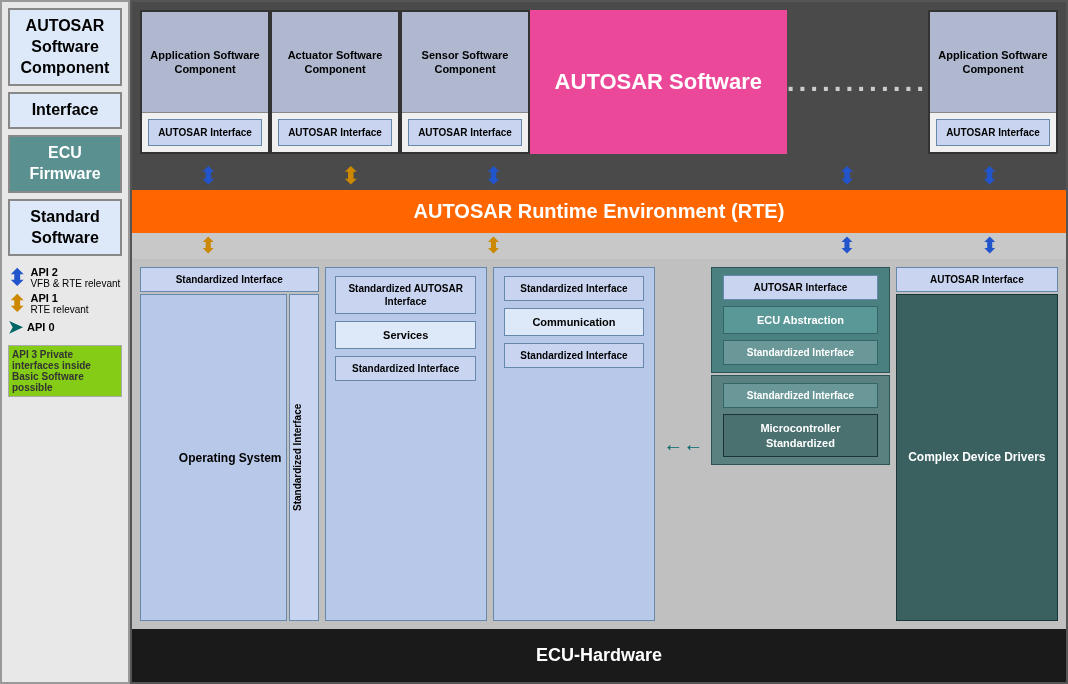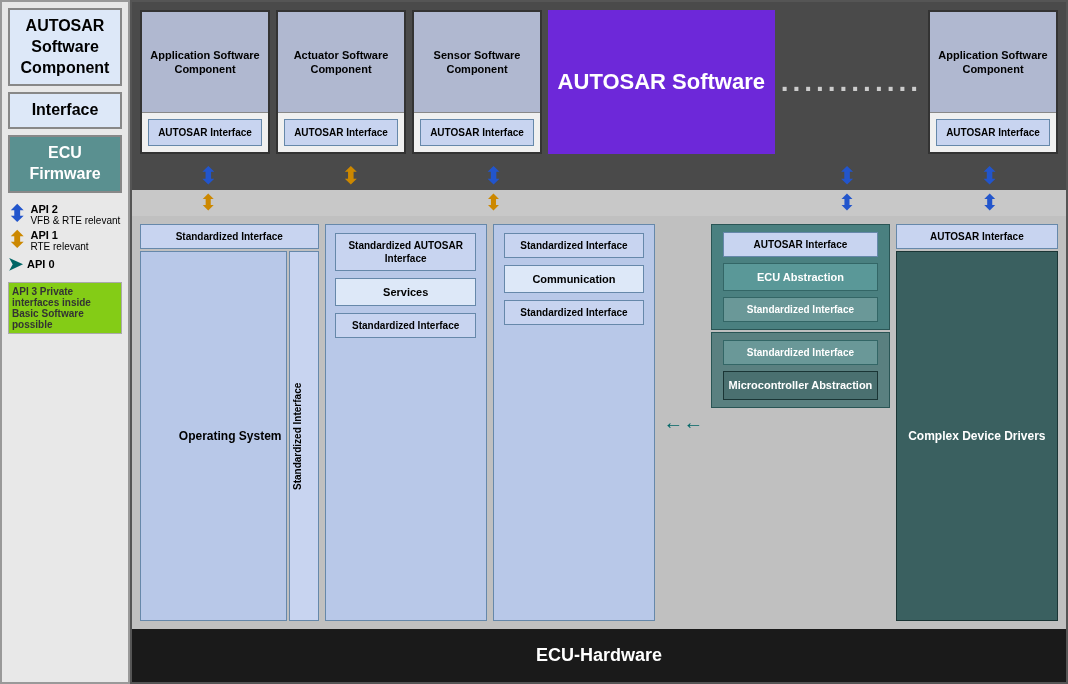--- a/index.html
+++ b/index.html
@@ -68,21 +68,21 @@
       display: flex;
       flex-direction: column;
       border: 2px solid #555;
     }
 
     
     .top-section {
       background: #4a4a4a;
       padding: 8px;
       display: flex;
-      gap: 6px;
+      gap: 0;
       align-items: stretch;
       min-height: 160px;
     }
 
     .component-box {
       background: #f0f0f0;
       border: 2px solid #333;
       display: flex;
       flex-direction: column;
       align-items: center;
@@ -111,21 +111,21 @@
       text-align: center;
       font-size: 10px;
       font-weight: bold;
       padding: 6px 4px;
       margin: 6px auto;
       line-height: 1.3;
     }
 
     .autosar-software-title {
       flex: 1;
-      background: #6d28d9;
+      background: #ec4899;
       display: flex;
       align-items: center;
       justify-content: center;
       color: white;
       font-size: 22px;
       font-weight: bold;
       text-align: center;
       min-width: 130px;
     }
 
@@ -297,20 +297,23 @@
 <div class="sidebar">
   <div class="sidebar-box">
     <span>AUTOSAR Software Component</span>
   </div>
   <div class="sidebar-box">
     <span>Interface</span>
   </div>
   <div class="sidebar-box teal">
     <span>ECU Firmware</span>
   </div>
+  <div class="sidebar-box">
+    <span>Standard Software</span>
+  </div>
 
   <div class="sidebar-legend">
     <div class="legend-item">
       <span style="font-size:22px;color:#2255cc;line-height:1;">⬍</span>
       <div>
         <div>API 2</div>
         <div style="font-weight:normal;font-size:10px;">VFB &amp; RTE relevant</div>
       </div>
     </div>
     <div class="legend-item">
@@ -393,20 +396,23 @@
     </div>
     <div style="flex:1.5;"></div>
     <div class="arrow-spacer">
       <span style="font-size:24px;color:#2255cc;">⬍</span>
     </div>
     <div class="arrow-spacer">
       <span style="font-size:24px;color:#2255cc;">⬍</span>
     </div>
   </div>
 
+  <div class="rte-bar">
+    <span>AUTOSAR Runtime Environment (RTE)</span>
+  </div>
 
   <div class="middle-arrows-row">
     <div class="arrow-spacer">
       <span style="font-size:22px;color:#cc8800;">⬍</span>
     </div>
     <div class="arrow-spacer">
       
     </div>
     <div class="arrow-spacer">
       <span style="font-size:22px;color:#cc8800;">⬍</span>
@@ -477,21 +483,21 @@
         </div>
         <div style="background:#6a9898;border:1px solid #336666;width:90%;text-align:center;font-size:10px;font-weight:bold;padding:5px 3px;margin:3px auto;line-height:1.3;color:white;">
           <span>Standardized Interface</span>
         </div>
       </div>
       <div style="background:#5a8080;border:1px solid #2a5555;padding:4px 2px;display:flex;flex-direction:column;align-items:center;">
         <div style="background:#6a9898;border:1px solid #336666;width:90%;text-align:center;font-size:10px;font-weight:bold;padding:5px 3px;margin:3px auto;line-height:1.3;color:white;">
           <span>Standardized Interface</span>
         </div>
         <div style="background:#4a7070;border:1px solid #1a3535;width:90%;text-align:center;font-size:11px;font-weight:bold;padding:6px 4px;margin:3px auto;line-height:1.3;color:white;">
-          <span>Microcontroller Abstraction</span>
+          <span>Microcontroller Standardized</span>
         </div>
       </div>
     </div>
 
     <div style="display:flex;flex-direction:column;flex:1;min-width:100px;gap:0;">
       <div style="background:#c8d4f0;border:1px solid #6688aa;text-align:center;font-size:10px;font-weight:bold;padding:5px 3px;margin:0 0 2px 0;line-height:1.3;">
         <span>AUTOSAR Interface</span>
       </div>
       <div class="complex-drivers-box" style="flex:1;">
         <span>Complex Device Drivers</span>

